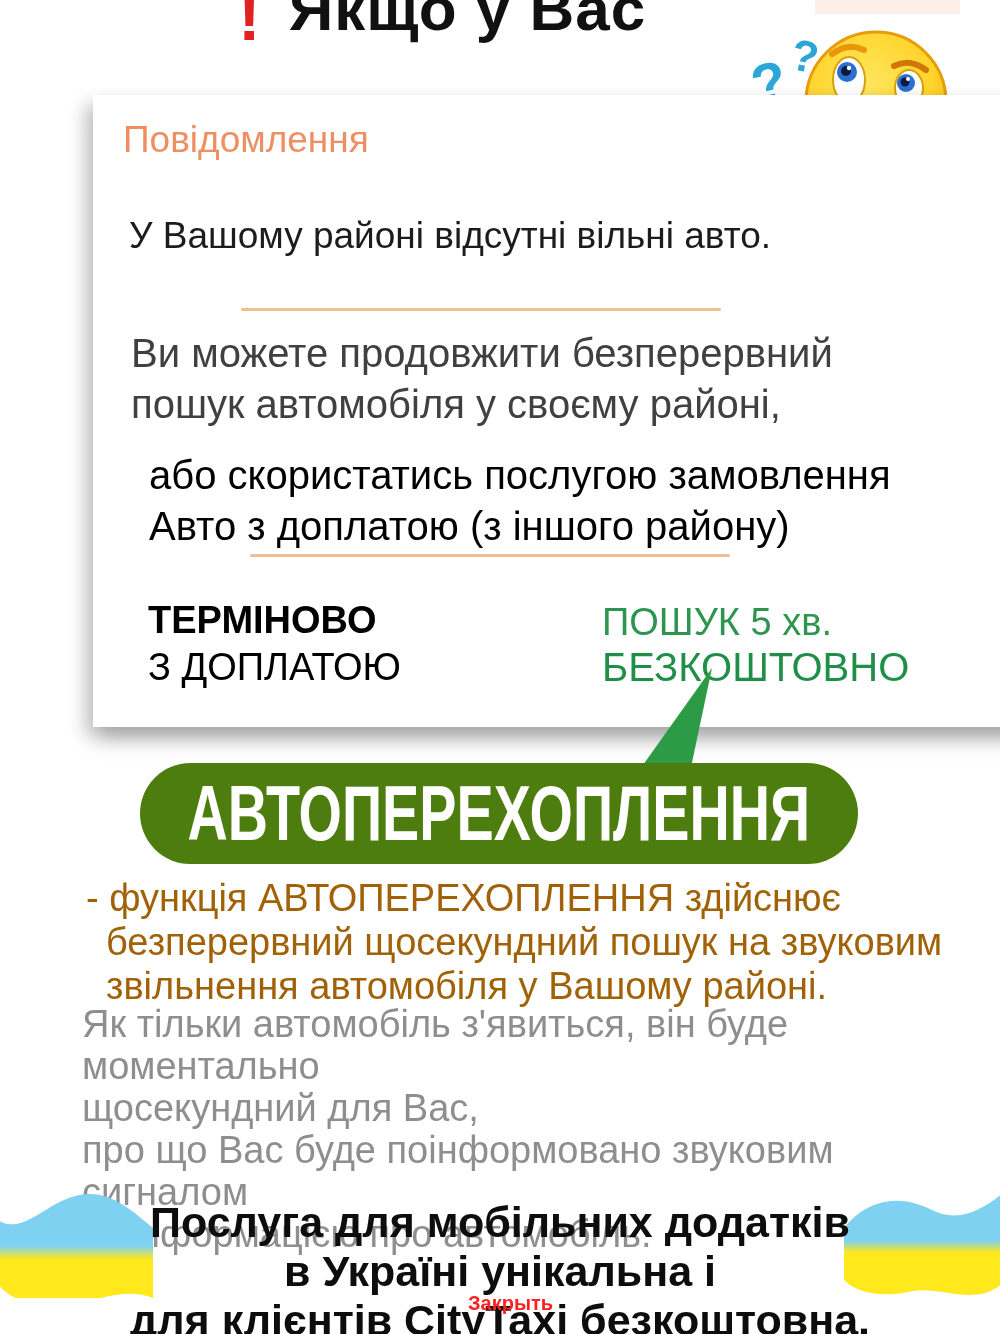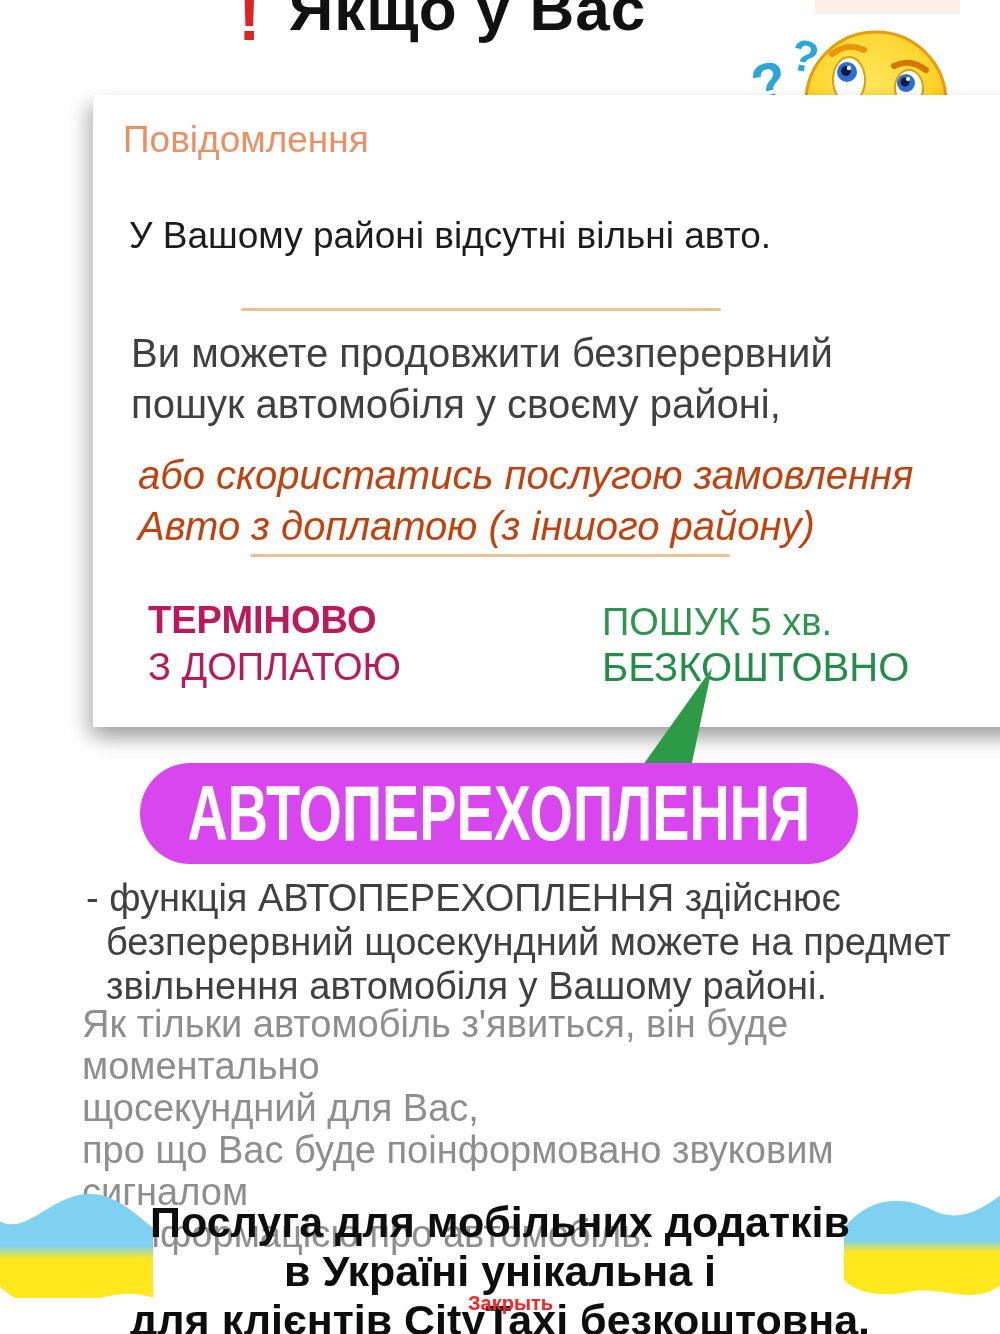--- a/index.html
+++ b/index.html
@@ -24,37 +24,37 @@
   .card{
     position:absolute;left:93px;top:95px;width:984px;height:632px;background:#ffffff;
     box-shadow:-10px 8px 16px rgba(0,0,0,0.14), 10px 8px 16px rgba(0,0,0,0.10), 0 14px 20px rgba(0,0,0,0.18);
   }
   .card-title{position:absolute;left:30px;top:24px;font-size:37px;color:#ee8f63;}
   .msg-black{position:absolute;left:36px;top:120px;font-size:37px;color:#1c1c1c;}
   .divider{position:absolute;height:3px;background:#eec08e;border-radius:2px;}
   .divider-1{left:148px;top:213px;width:480px;}
   .divider-2{left:157px;top:459px;width:480px;}
   .msg-green{position:absolute;left:38px;top:233px;font-size:40px;line-height:51px;color:#404040;}
-  .msg-red{position:absolute;left:45px;top:355px;font-size:40px;line-height:51px;color:#c2410c;font-style:italic;}
-  .opt-left{position:absolute;left:55px;top:502px;font-size:38px;line-height:47px;color:#be185d;}
+  .msg-red{position:absolute;left:56px;top:355px;font-size:40px;line-height:51px;color:#000000;}
+  .opt-left{position:absolute;left:55px;top:502px;font-size:38px;line-height:47px;color:#000000;}
   .opt-left .b1{font-weight:bold;}
   .opt-right{position:absolute;left:509px;top:505px;font-size:38px;line-height:45px;color:#2d9550;}
   .opt-right .b2{font-weight:normal;font-size:40px;color:#1f8f47;}
   
   .callout-tail{position:absolute;left:628px;top:668px;width:95px;height:108px;}
   .pill{
     position:absolute;left:140px;top:763px;width:718px;height:101px;border-radius:52px;
-    background:#d946ef;display:flex;align-items:center;justify-content:center;
+    background:#4d7c0f;display:flex;align-items:center;justify-content:center;
   }
   .pill-label{
     color:#ffffff;font-weight:bold;font-size:60px;white-space:nowrap;
     transform:scale(0.93,1.30);letter-spacing:0px;
   }
   
-  .para-green{position:absolute;left:86px;top:876px;font-size:38px;line-height:44px;color:#404040;}
+  .para-green{position:absolute;left:86px;top:876px;font-size:38px;line-height:44px;color:#a16207;}
   .para-green .indent{padding-left:20px;}
   .para-gray{position:absolute;left:82px;top:1003px;font-size:38px;line-height:42px;color:#8e8e8e;}
   
   .flag{position:absolute;}
   .flag-left{left:-2px;top:1186px;width:155px;height:112px;}
   .flag-right{left:844px;top:1188px;width:158px;height:112px;}
   .footer-text{
     position:absolute;left:0;right:0;top:1198px;text-align:center;
     font-size:43px;font-weight:bold;color:#0d0d0d;line-height:49px;
   }
@@ -143,21 +143,21 @@
       <path d="M84,0 L10,104 L62,104 Z" fill="#2d9b45"></path>
     </svg>
   </div>
 
   <div class="pill">
     <span class="pill-label">АВТОПЕРЕХОПЛЕННЯ</span>
   </div>
 
   <div class="para-green">
     <div>- функція АВТОПЕРЕХОПЛЕННЯ здійснює</div>
-    <div class="indent">безперервний щосекундний можете на предмет</div>
+    <div class="indent">безперервний щосекундний пошук на звуковим</div>
     <div class="indent">звільнення автомобіля у Вашому районі.</div>
   </div>
 
   <div class="para-gray">
     <div>Як тільки автомобіль з'явиться, він буде моментально</div>
     <div>щосекундний для Вас,</div>
     <div>про що Вас буде поінформовано звуковим сигналом</div>
     <div>та інформацією про автомобіль.</div>
   </div>
 

